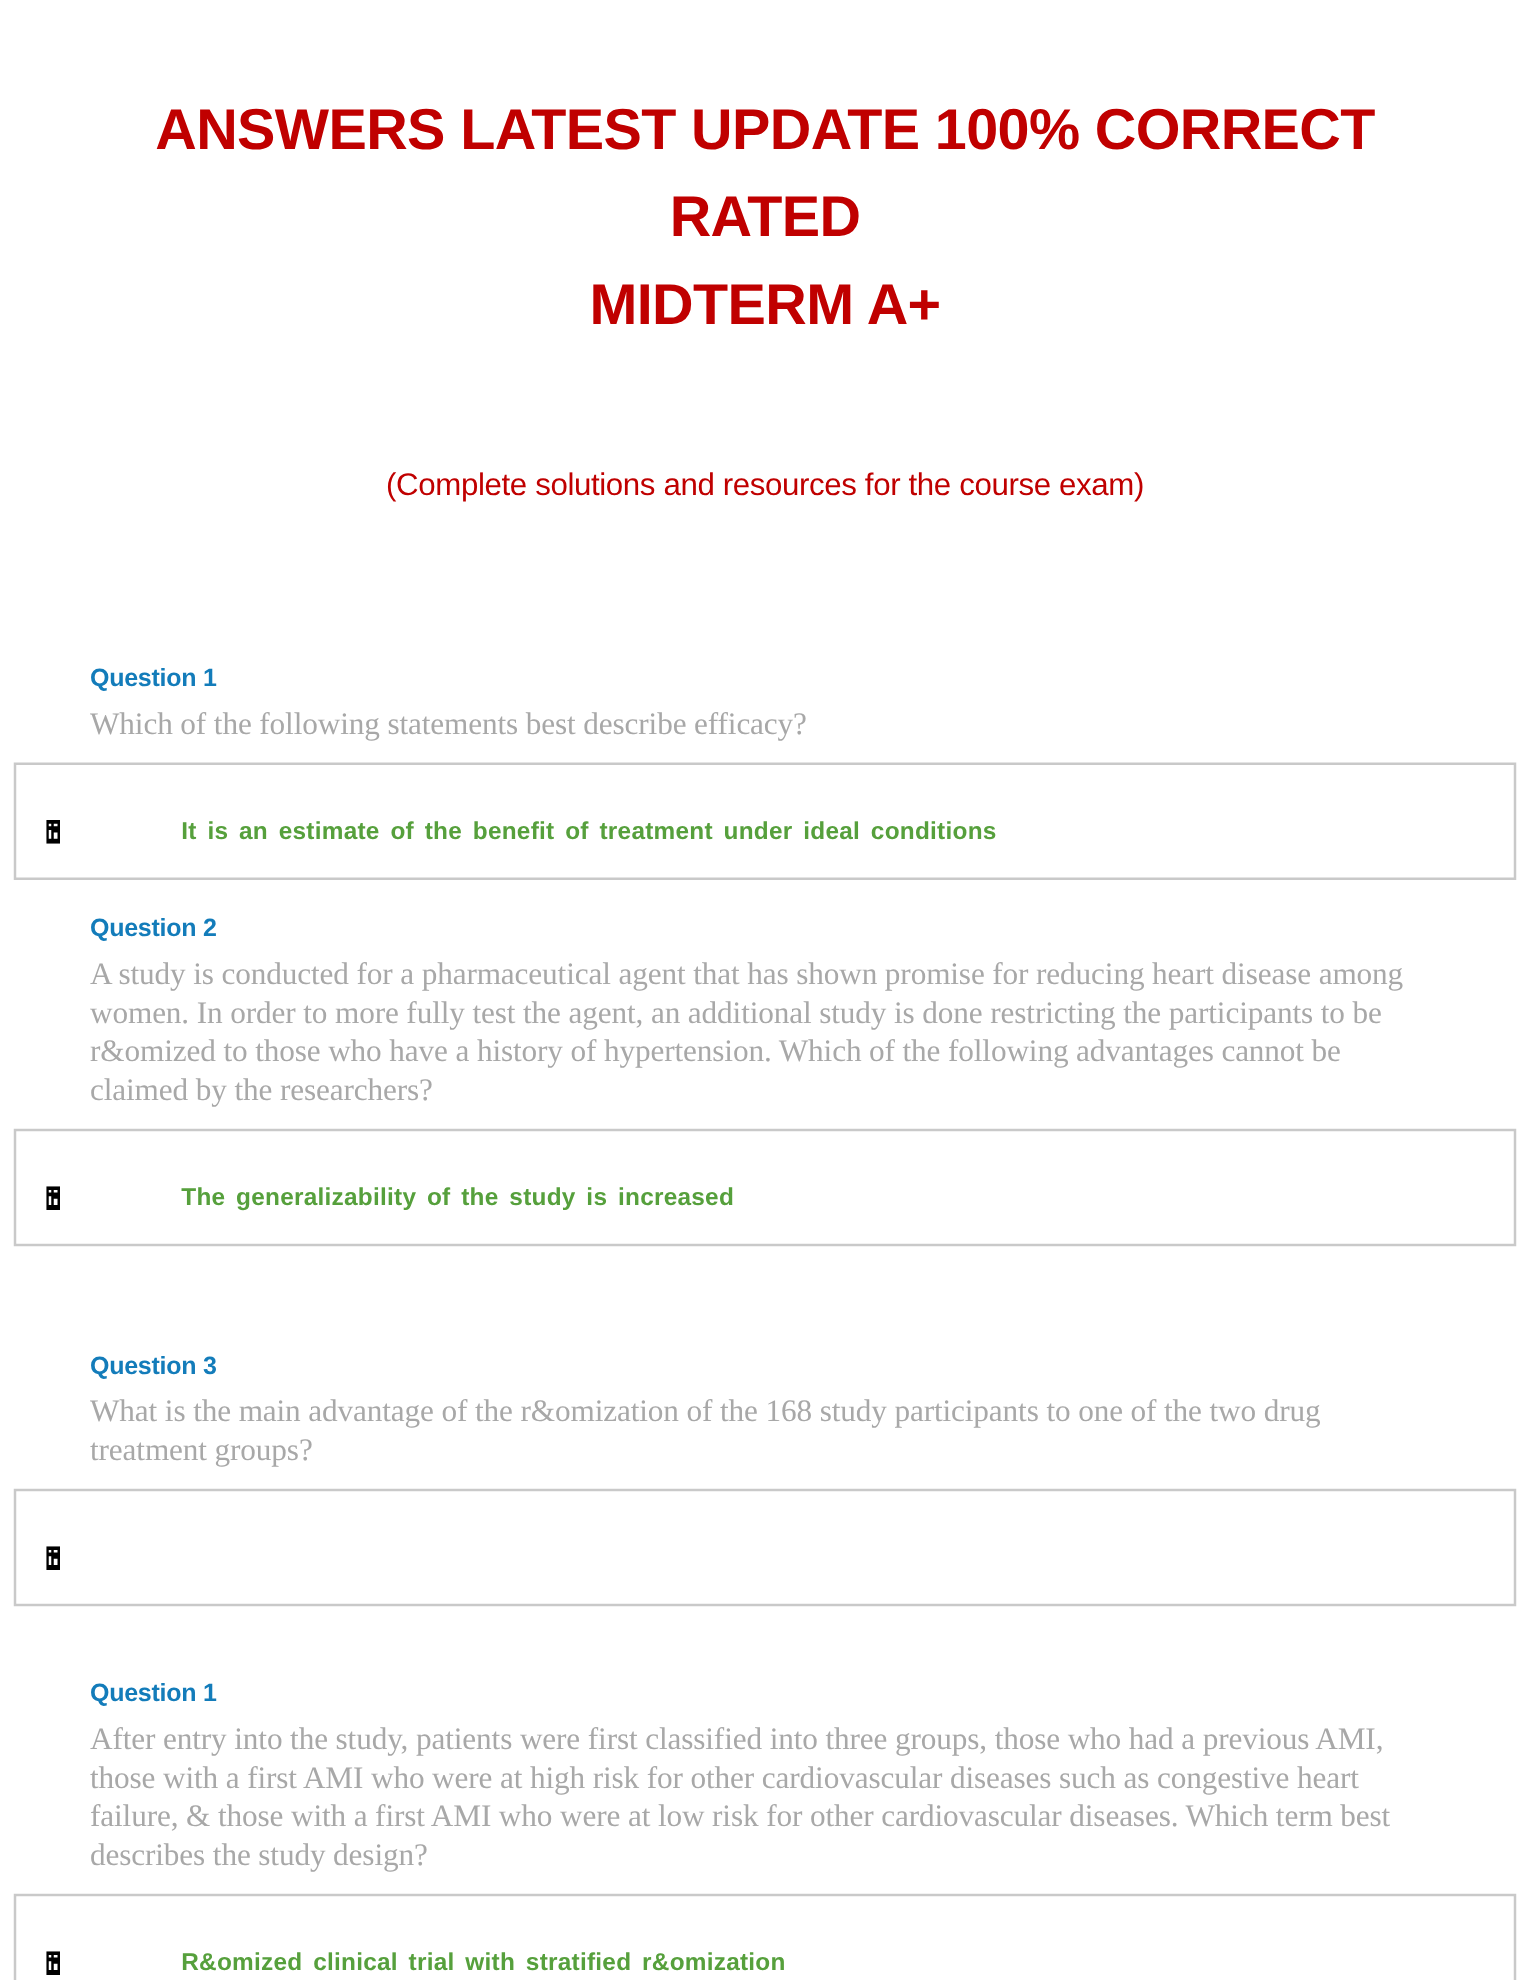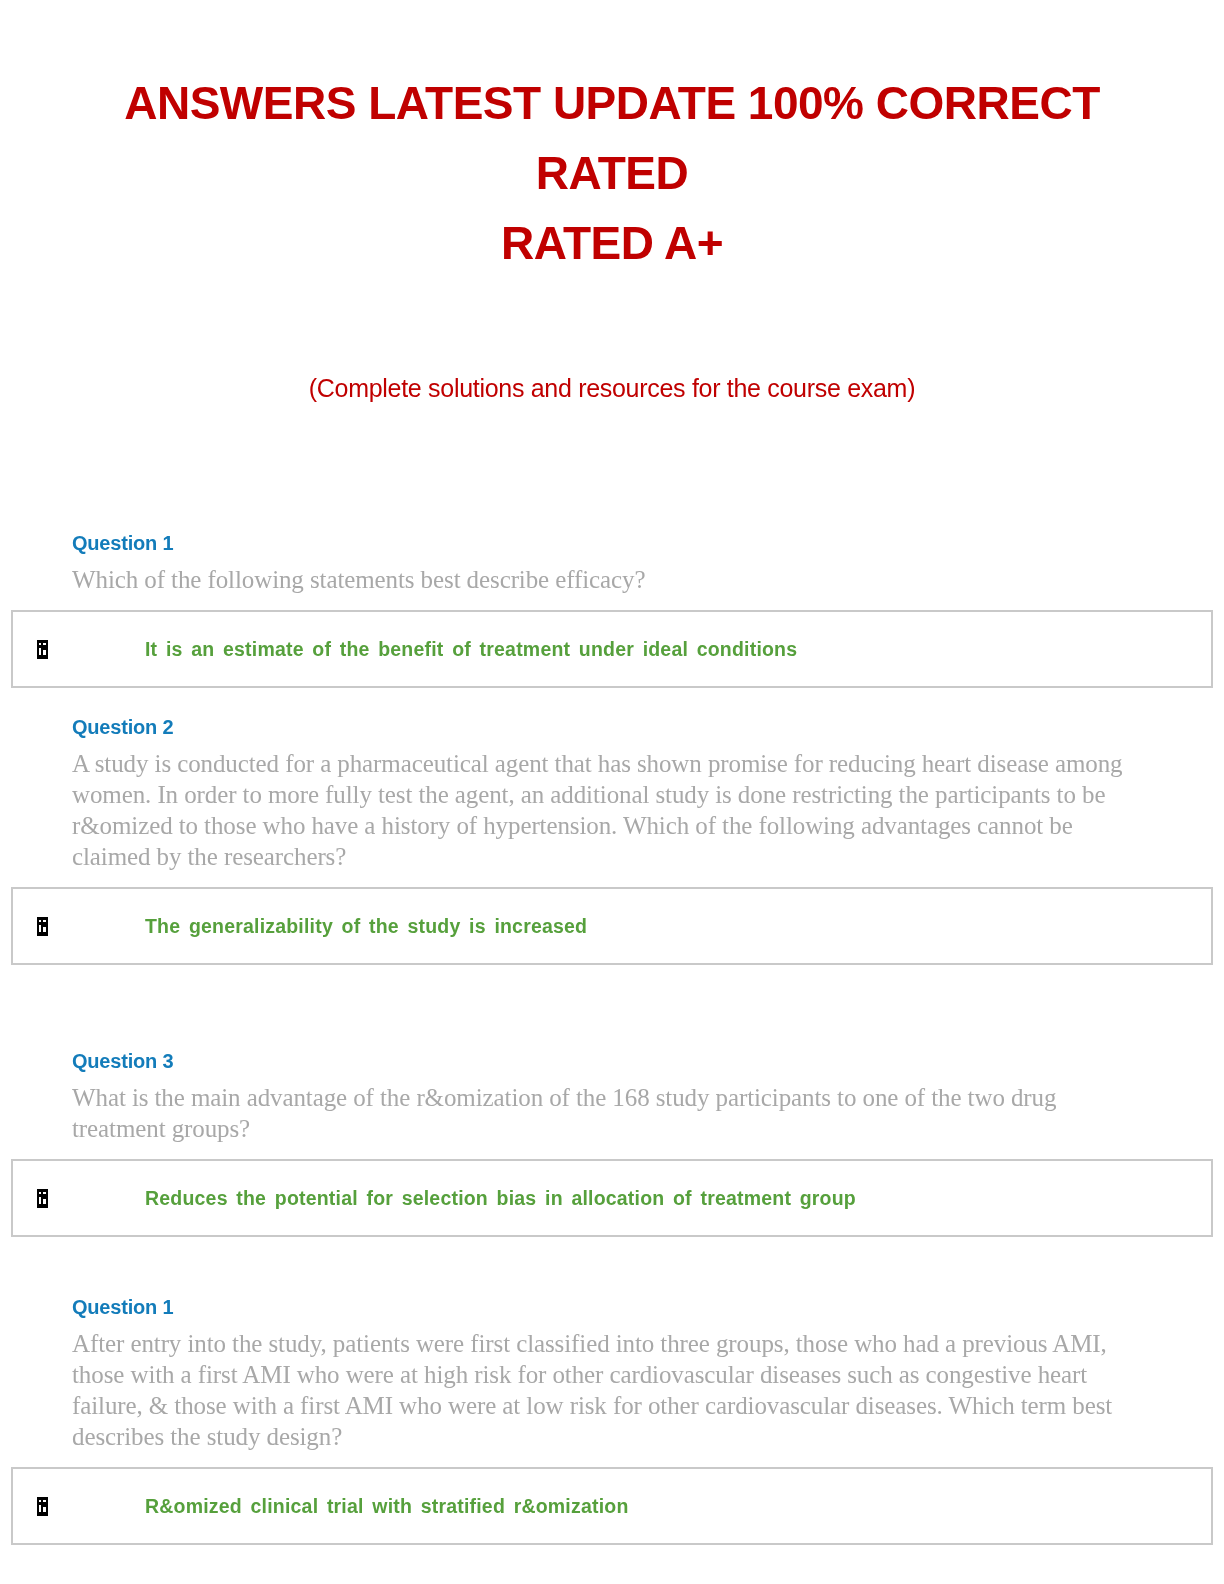--- a/index.html
+++ b/index.html
@@ -39,38 +39,38 @@
   }
   .q-text{
     margin:9px 72px 0 72px;max-width:1078px;
     color:var(--gray);font-size:25px;line-height:31px;letter-spacing:-0.1px;font-family:Liberation Serif, serif;
   }
 
   .answer-box{
     margin:15px 11px 0 11px;
     border:2px solid var(--border);
     background:#fff;
-    padding:24px 20px 24px 0;
+    padding:40px 20px 24px 0;
   }
   .ans-row{display:flex;align-items:center;min-height:26px;}
   .tofu{flex:0 0 auto;margin-left:24px;display:block;}
   .ans-text{
     margin-left:97px;color:var(--green);
     font-size:19.5px;font-weight:bold;line-height:26px;
     word-spacing:3px;letter-spacing:0.2px;
   }
 </style>
 </head>
 <body>
 
 <div class="page">
 
   <div class="doc-title">
     <div>ANSWERS LATEST UPDATE 100% CORRECT RATED</div>
-    <div>RATED A+</div>
+    <div>MIDTERM A+</div>
   </div>
 
   <div class="doc-subtitle">(Complete solutions and resources for the course exam)</div>
 
   <div class="question q1">
     <div class="q-label">Question 1</div>
     <div class="q-text">Which of the following statements best describe efficacy?</div>
     <div class="answer-box">
       <div class="ans-row">
         <svg class="tofu" width="11" height="19" viewBox="0 0 11 19" aria-hidden="true">
@@ -107,21 +107,20 @@
     <div class="q-text">What is the main advantage of the r&amp;omization of the 168 study participants to one of the two drug treatment groups?</div>
     <div class="answer-box">
       <div class="ans-row">
         <svg class="tofu" width="11" height="19" viewBox="0 0 11 19" aria-hidden="true">
             <rect width="11" height="19" fill="#000"></rect>
             <rect x="2" y="3" width="2" height="2" fill="#fff"></rect>
             <rect x="6" y="3" width="3" height="2" fill="#fff"></rect>
             <rect x="2" y="8" width="2" height="7" fill="#fff"></rect>
             <rect x="6" y="10" width="3" height="5" fill="#fff"></rect>
           </svg>
-        <span class="ans-text">Reduces the potential for selection bias in allocation of treatment group</span>
       </div>
     </div>
   </div>
 
   <div class="question q4">
     <div class="q-label">Question 1</div>
     <div class="q-text">After entry into the study, patients were first classified into three groups, those who had a previous AMI, those with a first AMI who were at high risk for other cardiovascular diseases such as congestive heart failure, &amp; those with a first AMI who were at low risk for other cardiovascular diseases. Which term best describes the study design?</div>
     <div class="answer-box">
       <div class="ans-row">
         <svg class="tofu" width="11" height="19" viewBox="0 0 11 19" aria-hidden="true">

